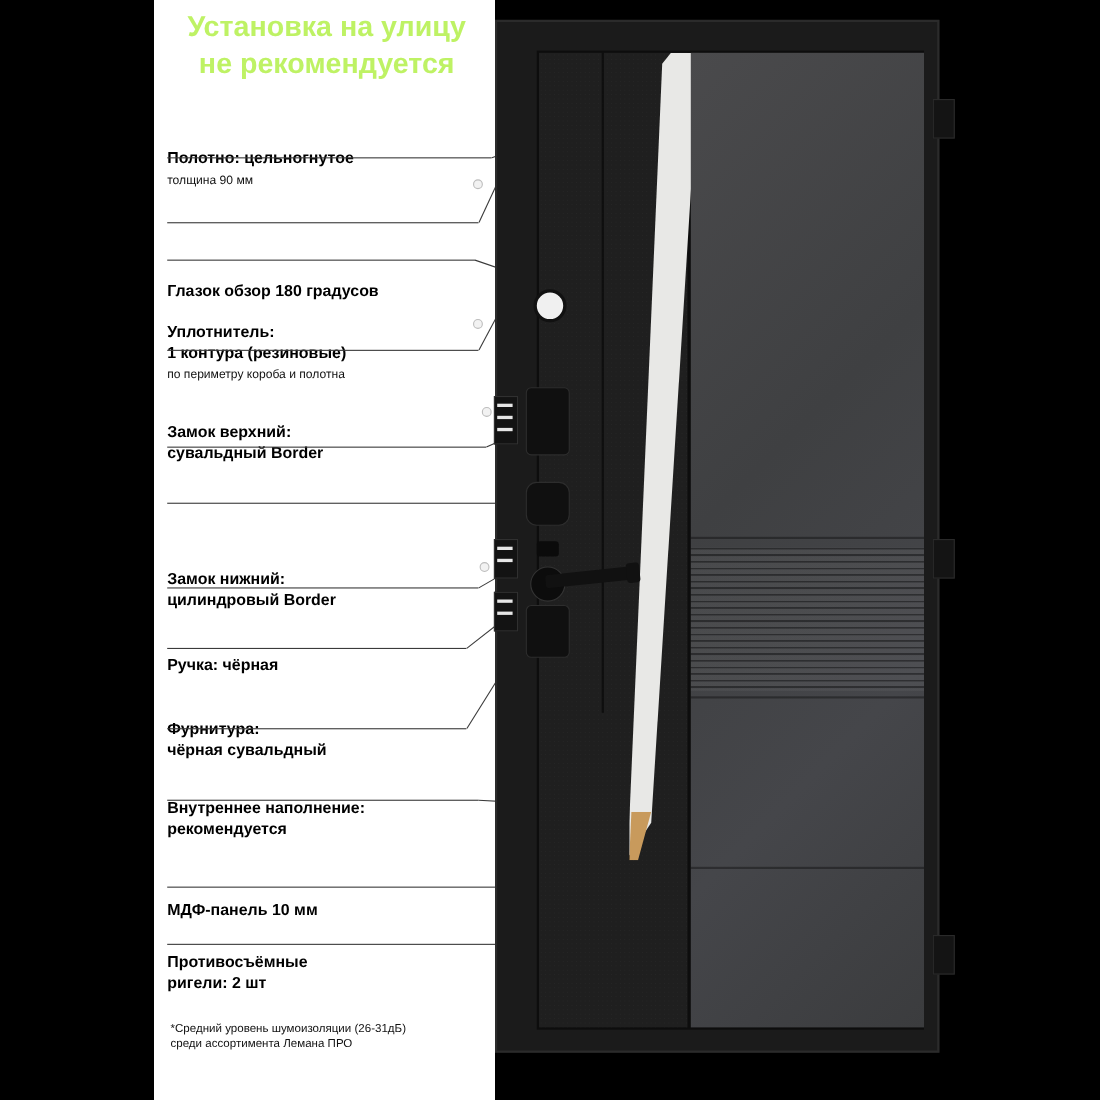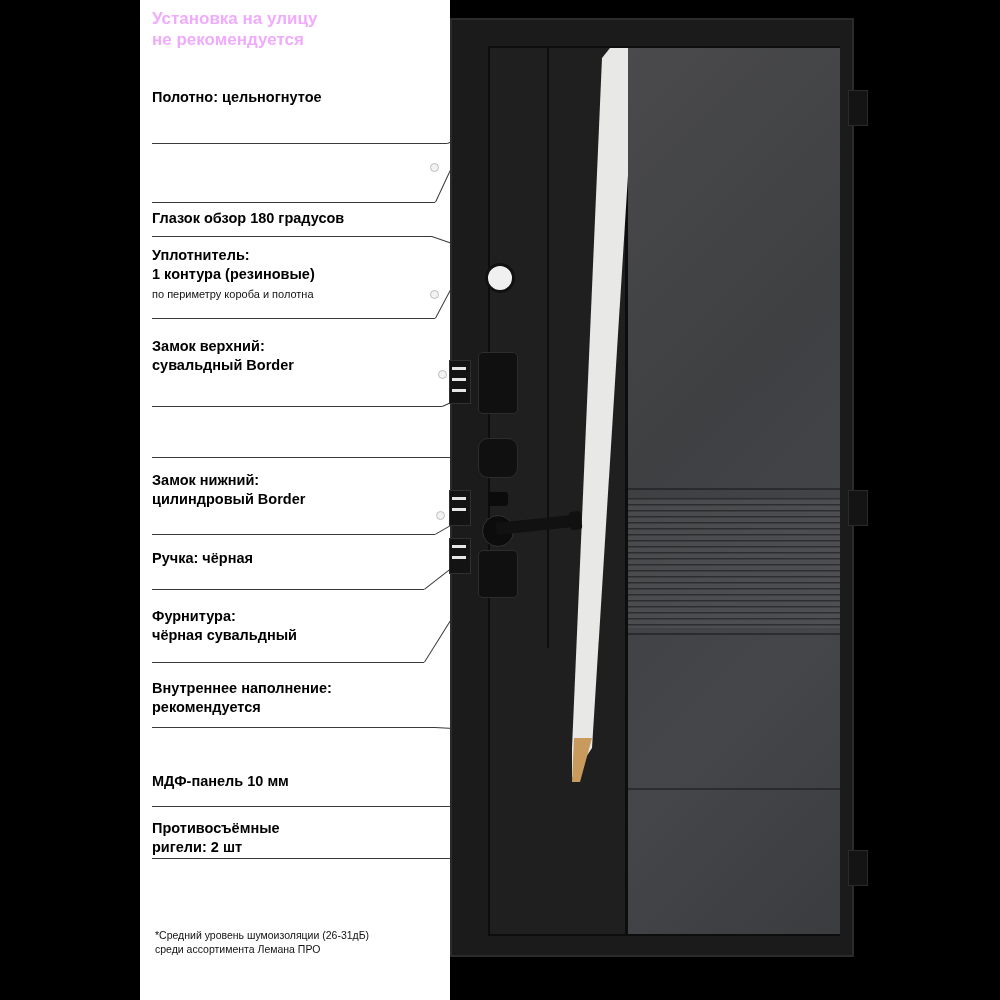--- a/index.html
+++ b/index.html
@@ -32,33 +32,35 @@
     height: 1000px;
     background: #ffffff;
   }
 
   
   .headline {
     position: absolute;
     left: 152px;
     top: 8px;
     width: 290px;
-    font-size: 17px;
+    font-size: 26px;
     font-weight: bold;
     line-height: 1.25;
-    color: #f0abfc;
+    color: #bef264;
     white-space: pre-line;
+    text-align: center;
   }
 
   
   .callout {
     position: absolute;
     left: 152px;
     width: 295px;
     color: #000;
+    margin-top: 47px;
   }
   .callout .title {
     font-size: 14.5px;
     font-weight: bold;
     line-height: 1.32;
     white-space: pre-line;
   }
   .callout .sub {
     font-size: 11px;
     font-weight: normal;
@@ -284,20 +286,21 @@
 
 <div id="page">
 
   <div class="panel"></div>
 
   <div class="headline">Установка на улицу
 не рекомендуется</div>
 
   <div class="callout" style="top:88px">
     <div class="title">Полотно: цельногнутое</div>
+    <div class="sub">толщина 90 мм</div>
   </div>
 
 
   <div class="callout" style="top:209px">
     <div class="title">Глазок обзор 180 градусов</div>
   </div>
 
   <div class="callout" style="top:246px">
     <div class="title">Уплотнитель:
 1 контура (резиновые)</div>

